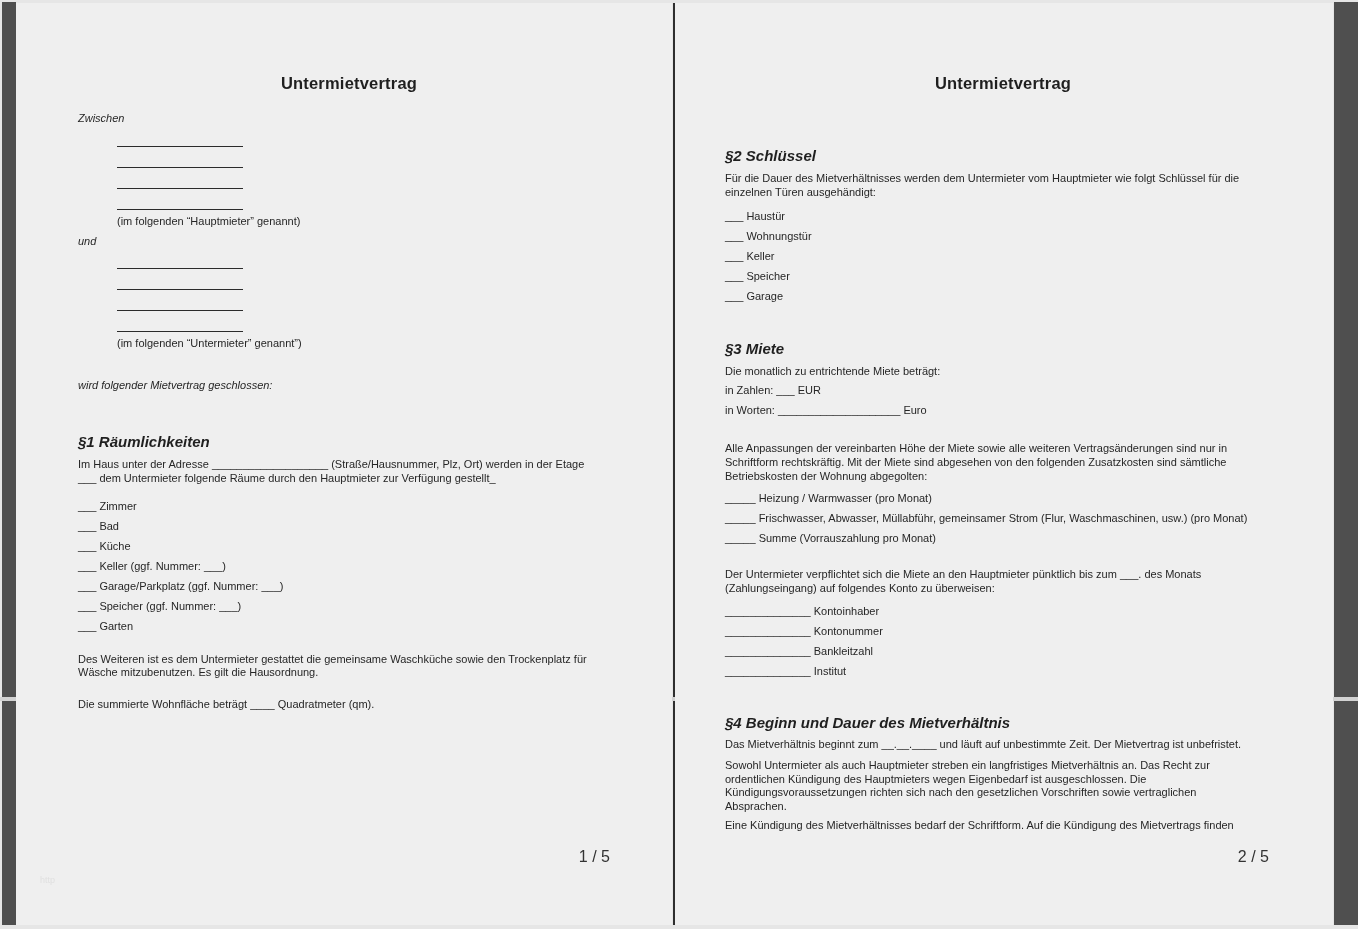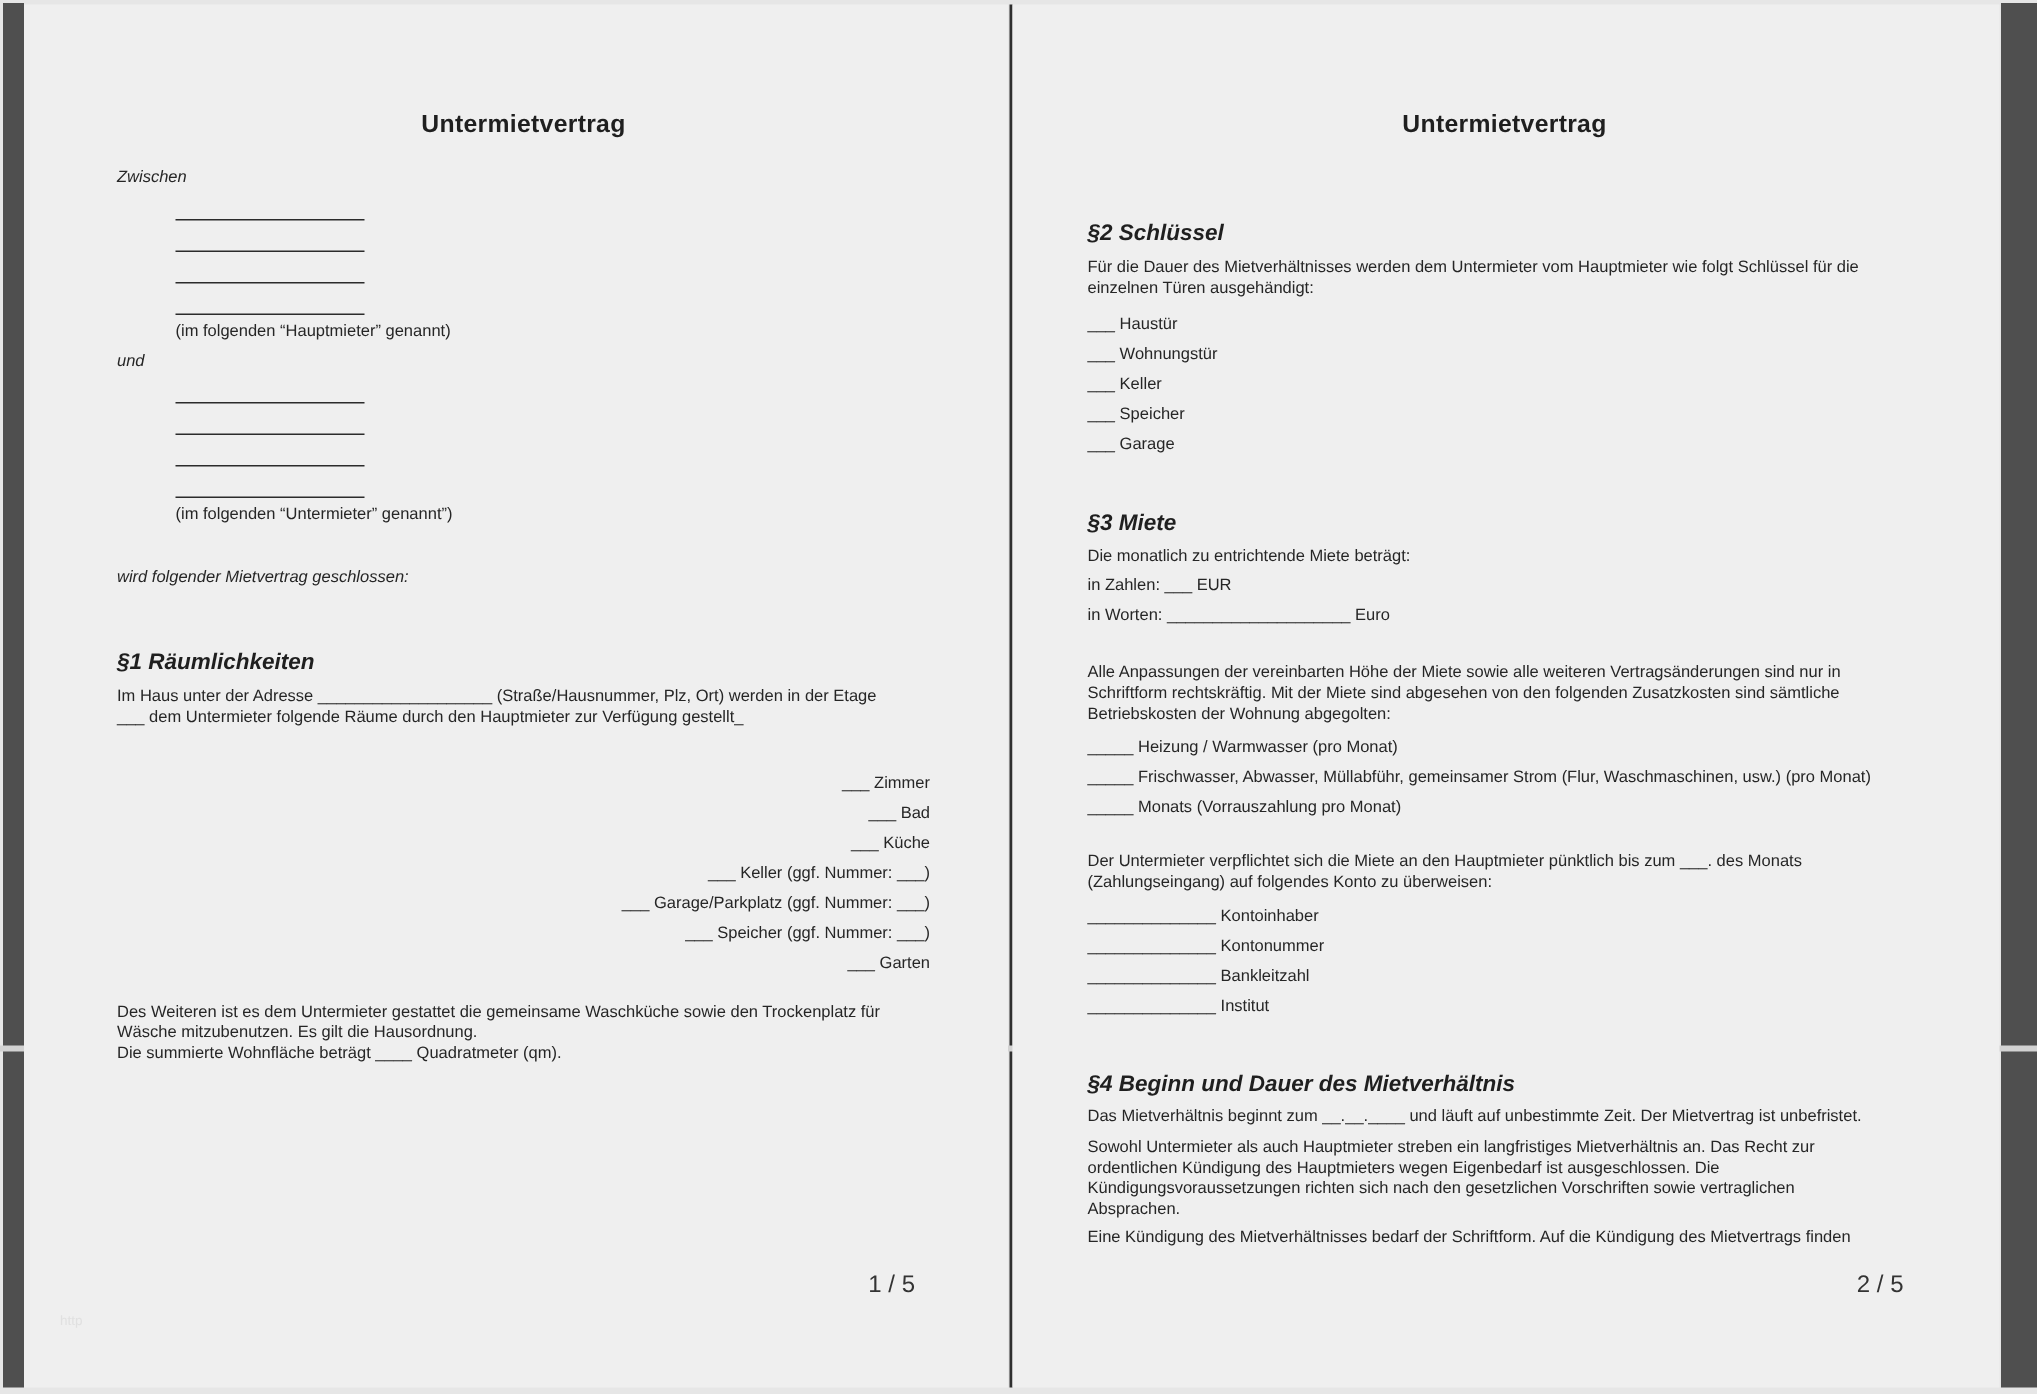--- a/index.html
+++ b/index.html
@@ -31,25 +31,25 @@
   .label-zwischen { margin-top:19px; }
   .blank-group { margin-top:0; }
   .bl { margin-left:39px; width:126px; height:20px; border-bottom:1px solid #2b2b2b; }
   .note { margin-left:39px; margin-top:5px; }
   .label-und { margin-top:6px; }
   .lead-line { margin-top:28px; }
 
   .sec1-heading { margin-top:40px; }
   .nowrap { white-space:nowrap; }
   .s1-body { margin-top:8px; }
-  .list { margin-top:26px;text-align:right; }
+  .list { margin-top:10px; }
   .slot { line-height:20px; white-space:nowrap; }
   .para { max-width:516px; }
   .laundry { margin-top:17px; }
-  .area-line { margin-top:0; }
+  .area-line { margin-top:18px; }
 
   .sec2-heading { margin-top:54px; }
   .s2-intro { margin-top:8px; }
   .keys-list { margin-top:6px; }
   .sec3-heading { margin-top:34px; }
   .m-line1 { margin-top:8px; }
   .m-line { margin-top:6px; }
   .adjust-para { margin-top:24px; }
   .costs-list { margin-top:5px; }
   .payment-para { margin-top:20px; }
@@ -138,21 +138,21 @@
     <div class="sec-heading sec3-heading">§3 Miete</div>
     <div class="m-line1">Die monatlich zu entrichtende Miete beträgt:</div>
     <div class="m-line nowrap">in Zahlen: ___ EUR</div>
     <div class="m-line nowrap">in Worten: ____________________ Euro</div>
 
     <div class="para adjust-para">Alle Anpassungen der vereinbarten Höhe der Miete sowie alle weiteren Vertragsänderungen sind nur in Schriftform rechtskräftig. Mit der Miete sind abgesehen von den folgenden Zusatzkosten sind sämtliche Betriebskosten der Wohnung abgegolten:</div>
 
     <div class="costs-list">
       <div class="slot">_____ Heizung / Warmwasser (pro Monat)</div>
       <div class="slot">_____ Frischwasser, Abwasser, Müllabführ, gemeinsamer Strom (Flur, Waschmaschinen, usw.) (pro Monat)</div>
-      <div class="slot">_____ Monats (Vorrauszahlung pro Monat)</div>
+      <div class="slot">_____ Summe (Vorrauszahlung pro Monat)</div>
     </div>
 
     <div class="para payment-para">Der Untermieter verpflichtet sich die Miete an den Hauptmieter pünktlich bis zum ___. des Monats (Zahlungseingang) auf folgendes Konto zu überweisen:</div>
 
     <div class="bank-list">
       <div class="slot">______________ Kontoinhaber</div>
       <div class="slot">______________ Kontonummer</div>
       <div class="slot">______________ Bankleitzahl</div>
       <div class="slot">______________ Institut</div>
     </div>

